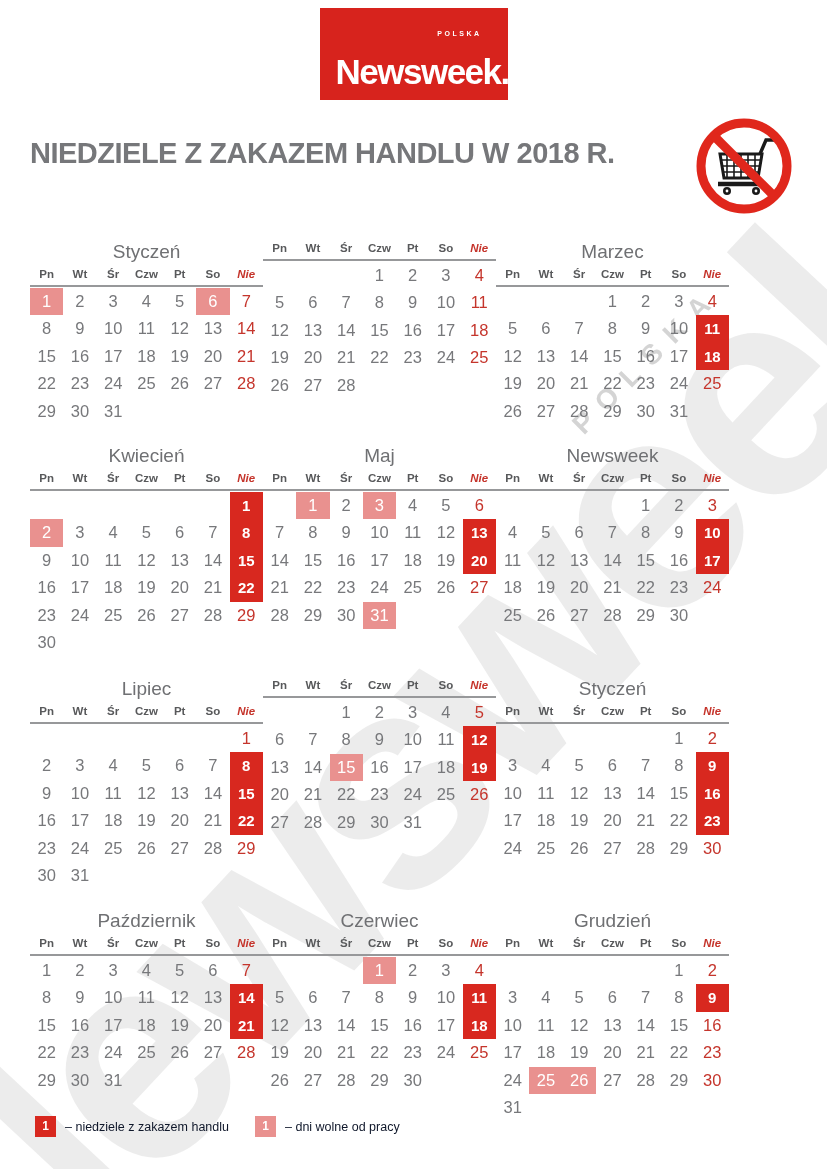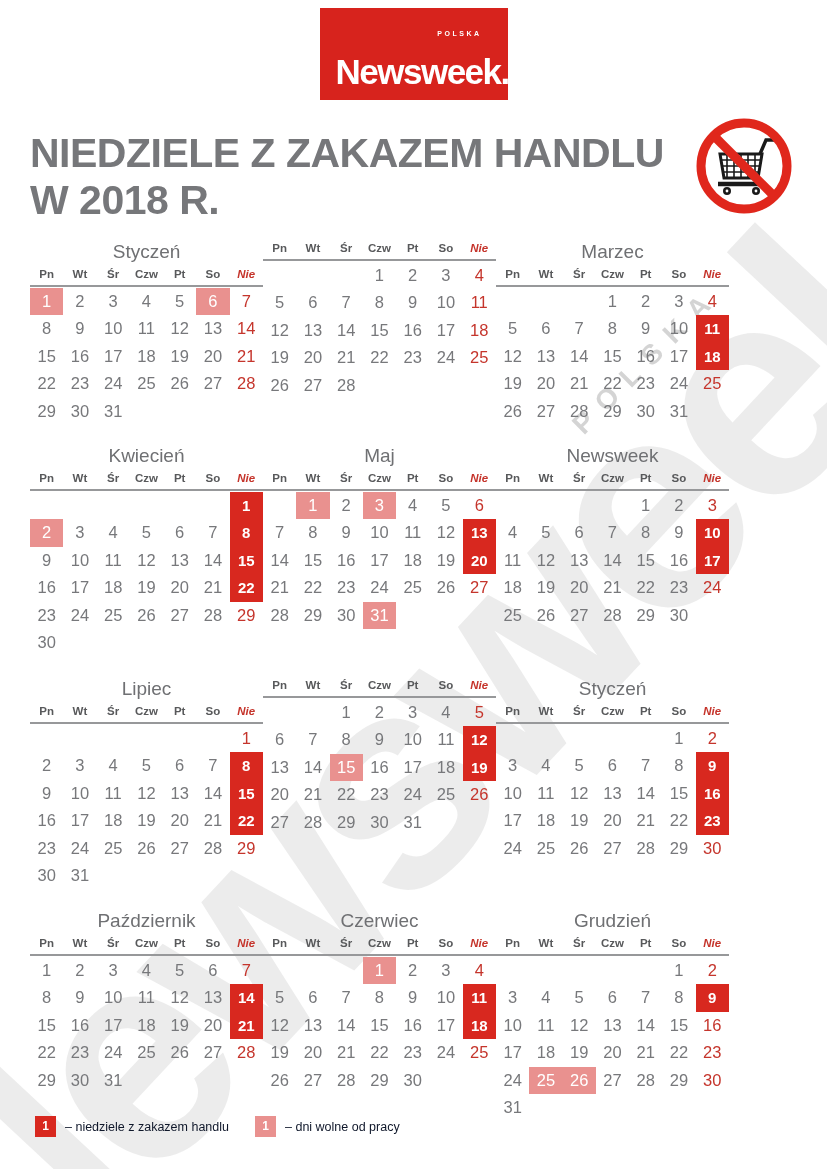--- a/index.html
+++ b/index.html
@@ -16,22 +16,22 @@
           color:rgba(130,130,130,0.34);z-index:0;pointer-events:none;}
 
   
   .logo{position:absolute;top:8px;left:50%;transform:translateX(-50%);
         width:188px;height:92px;background:#d7231d;z-index:2;}
   .logo .brand{position:absolute;left:0;right:0;bottom:8px;text-align:center;
         color:#fff;font-weight:bold;font-size:35px;letter-spacing:-1.5px;padding-left:16px;}
   .logo .sub{position:absolute;right:26px;top:22px;color:#fff;
         font-size:7px;font-weight:bold;letter-spacing:2.5px;}
 
-  .page-title{position:absolute;left:30px;top:130px;width:660px;
-        font-size:41px;font-weight:bold;color:#76777a;letter-spacing:-0.5px;z-index:2;}
+  .page-title{position:absolute;left:30px;top:137px;width:660px;
+        font-size:29px;font-weight:bold;color:#76777a;letter-spacing:-0.5px;z-index:2;}
 
   .nocart{position:absolute;left:694px;top:116px;width:100px;height:100px;z-index:2;}
 
   
   #months{position:absolute;left:30px;top:240px;z-index:1;
         display:grid;grid-template-columns:repeat(3,233px);
         grid-template-rows:204px 233px 232px 245px;}
   .month{position:relative;width:233px;}
   .mtitle{text-align:center;font-size:19px;color:#6f7073;height:26px;line-height:24px;}
   .dowrow{display:grid;grid-template-columns:repeat(7,33.28px);height:17px;}

